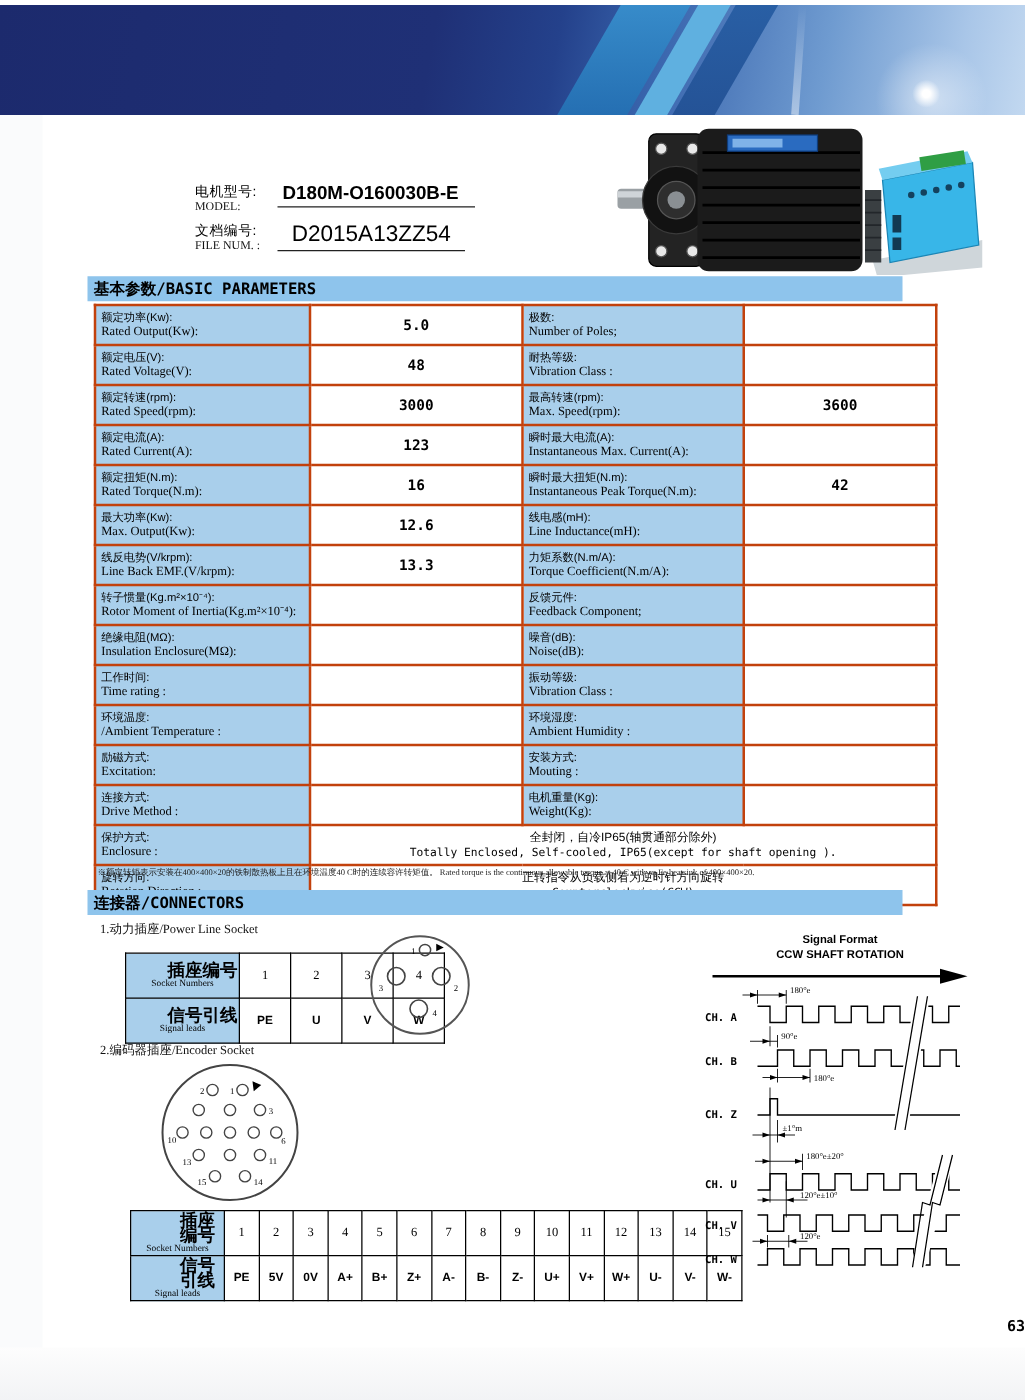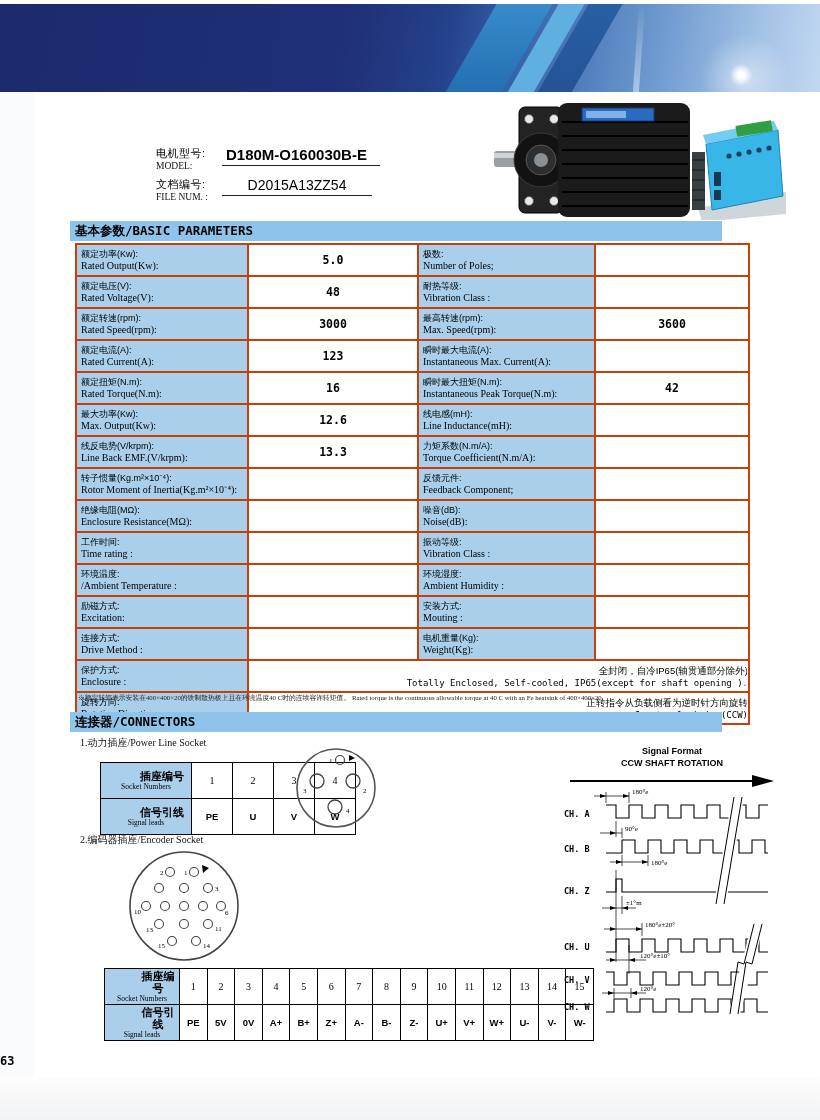--- a/index.html
+++ b/index.html
@@ -22,54 +22,54 @@
   .footer-band{position:absolute;left:0;top:1078px;width:820px;height:42px;
     background:linear-gradient(180deg,#fdfdfd,#f2f3f5);}
   
   .model-block{position:absolute;left:108px;top:146px;}
   .mrow{display:flex;align-items:flex-start;margin-bottom:6px;margin-left:48px;}
   .mlabels{width:66px;text-align:left;}
   .mlabels .cn{display:block;font-size:11px;letter-spacing:.5px;}
   .mlabels .en{display:block;font-family:"Liberation Serif",serif;font-size:9.5px;color:#111;}
   .mvalue{border-bottom:1.5px solid #222;min-width:150px;padding:0 4px 2px 4px;
     font-weight:700;font-size:15px;font-family:"Liberation Sans",sans-serif;}
-  .mvalue.small{font-weight:400;font-size:14px;text-align:center;min-width:142px;}
+  .mvalue.small{font-weight:400;font-size:18px;text-align:center;min-width:142px;}
   
   .secbar{position:absolute;left:70px;width:652px;height:20px;background:#8ec4ec;
     font:700 12.5px "DejaVu Sans Mono",monospace;line-height:20px;padding-left:5px;box-sizing:border-box;}
   
   table{border-collapse:collapse;}
   .ptable{position:absolute;left:75px;top:243px;table-layout:fixed;width:673px;}
   .ptable td{border:2px solid #c2410c;height:28px;padding:0;overflow:hidden;}
   .ptable{border:2px solid #000;}
   td.lbl{background:#a9cfeb;padding:1px 2px 1px 4px;vertical-align:middle;}
   td.lbl .cn{display:block;font-size:9px;line-height:11.5px;}
   td.lbl .en{display:block;font-family:"Liberation Serif",serif;font-size:10px;line-height:11px;}
   td.val{background:#fff;text-align:center;font:600 11.5px "DejaVu Sans Mono",monospace;}
-  td.spanval{background:#fff;text-align:right;border-radius:11px;}
+  td.spanval{background:#fff;text-align:center;border-radius:11px;}
   td.spanval .cn{display:block;font-size:9.5px;line-height:13px;}
   td.spanval .en{display:block;font:9px "DejaVu Sans Mono",monospace;line-height:12px;}
   .note{position:absolute;left:78px;top:693px;width:665px;
     font-family:"Liberation Serif",serif;font-size:6.8px;color:#222;}
   
   .sock-title{position:absolute;font-family:"Liberation Serif",serif;font-size:10px;color:#111;}
   .stable td{border:1px solid #000;text-align:center;vertical-align:middle;background:#fff;}
   .stable{border:1.5px solid #000;position:absolute;}
   .stable td.hdr{background:#a9cfeb;}
-  .stable .hcn{display:block;font-size:11px;line-height:12px;font-weight:700;margin-left:32px;}
+  .stable .hcn{display:block;font-size:14px;line-height:12px;font-weight:700;margin-left:32px;}
   .stable .hen{display:block;font-family:"Liberation Serif",serif;font-size:7.5px;line-height:9px;}
   .stable td.num{font-family:"Liberation Serif",serif;font-size:10px;}
   .stable td.lead{font:700 9.5px "Liberation Sans",sans-serif;}
   .pwr{left:100px;top:762px;}
   .pwr td{width:38px;height:33px;}
   .pwr td.hdr{width:88px;}
   .enc{left:104px;top:968px;}
   .enc td{width:24.6px;height:30px;}
   .enc td.hdr{width:72px;}
-  .pagenum{position:absolute;left:0;top:1054px;width:820px;text-align:left;
+  .pagenum{position:absolute;left:0;top:1054px;width:820px;text-align:right;
     font:700 12px "DejaVu Sans Mono",monospace;}
   svg{position:absolute;}
   svg text{font-family:"Liberation Serif",serif;}
   .sigtxt{font:700 9px "Liberation Sans",sans-serif;}
   .chlbl{font:700 8.5px "DejaVu Sans Mono",monospace;}
   .ann{font:7px "Liberation Serif",serif;}
   .pin{font:7px "Liberation Serif",serif;}
   .wave{fill:none;stroke:#000;stroke-width:1.1;}
   .dim{stroke:#000;stroke-width:.7;}
   .brk{stroke:#000;stroke-width:1;fill:none;}
@@ -255,21 +255,21 @@
           <td class="val"></td>
           <td class="lbl">
             <span class="cn">反馈元件:</span>
             <span class="en">Feedback Component;</span>
           </td>
           <td class="val"></td>
         </tr>
     <tr>
           <td class="lbl">
             <span class="cn">绝缘电阻(MΩ):</span>
-            <span class="en">Enclosure Resistance(MΩ):</span>
+            <span class="en">Insulation Enclosure(MΩ):</span>
           </td>
           <td class="val"></td>
           <td class="lbl">
             <span class="cn">噪音(dB):</span>
             <span class="en">Noise(dB):</span>
           </td>
           <td class="val"></td>
         </tr>
     <tr>
           <td class="lbl">

